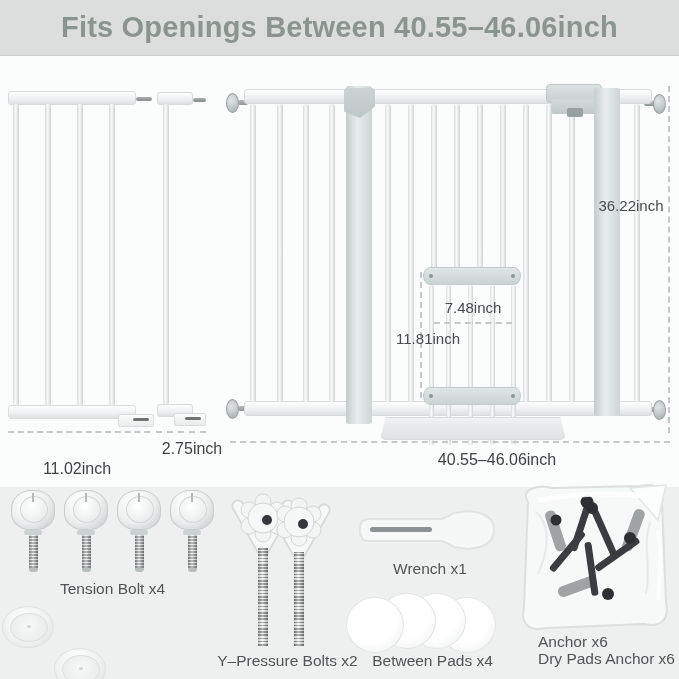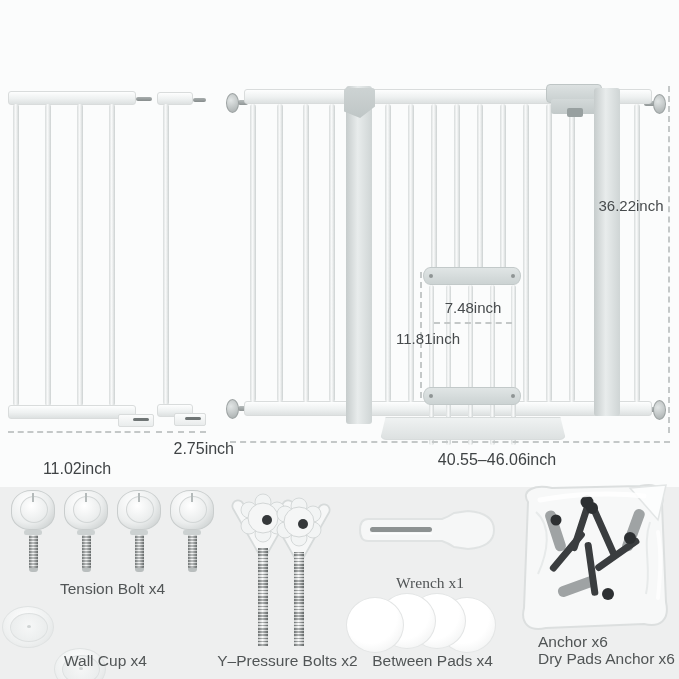--- a/index.html
+++ b/index.html
@@ -56,20 +56,23 @@
   .cup::after{content:"";position:absolute;left:24px;top:18px;width:4px;height:3px;border-radius:50%;background:#cfd3d3;}
   .pad{width:58px;height:56px;border-radius:50%;
     background:radial-gradient(circle at 42% 35%,#ffffff 55%,#f1f2f2 85%,#e4e6e6);
     border:1px solid #e3e5e5;box-sizing:border-box;}
 </style>
 </head>
 <body>
 
 <div class="stage">
 
+  <div class="abs title-band">
+    <h1>Fits Openings Between 40.55–46.06inch</h1>
+  </div>
 
   <div class="abs diagram">
 
     <div>
       <div class="abs rail" style="left:8px;top:35px;width:128px;height:14px;"></div>
       <div class="abs pin" style="left:136px;top:41px;width:16px;"></div>
       <i class="abs vbar" style="left:13px;top:48px;height:302px;"></i>
       <i class="abs vbar" style="left:45px;top:48px;height:302px;"></i>
       <i class="abs vbar" style="left:77px;top:48px;height:302px;"></i>
       <i class="abs vbar" style="left:109px;top:48px;height:302px;"></i>
@@ -83,21 +86,21 @@
 
     <div>
       <div class="abs rail" style="left:157px;top:36px;width:36px;height:13px;"></div>
       <div class="abs pin" style="left:193px;top:42px;width:13px;"></div>
       <i class="abs vbar" style="left:163px;top:48px;height:301px;"></i>
       <div class="abs rail" style="left:157px;top:348px;width:36px;height:13px;"></div>
       <div class="abs mini-rail" style="left:174px;top:357px;width:32px;height:13px;">
           <i></i>
         </div>
       <div class="abs dash-h" style="left:156px;top:375px;width:50px;"></div>
-      <div class="abs ext-label" style="left:162px;top:384px;width:72px;text-align:right;">2.75inch</div>
+      <div class="abs ext-label" style="left:156px;top:384px;width:72px;">2.75inch</div>
     </div>
 
     <div>
 
       <div class="abs stem" style="left:238px;top:44px;width:10px;"></div>
       <div class="abs disc" style="left:226px;top:37px;"></div>
       <div class="abs stem" style="left:238px;top:350px;width:10px;"></div>
       <div class="abs disc" style="left:226px;top:343px;"></div>
       <div class="abs stem" style="left:644px;top:45px;width:12px;"></div>
       <div class="abs disc" style="left:653px;top:38px;"></div>
@@ -191,21 +194,20 @@
           <div class="tb-shaft"></div>
           <div class="tb-tip"></div>
       </div>
       <div class="abs hw-label center" style="left:25px;top:93px;width:175px;">Tension Bolt x4</div>
     </div>
 
     <div>
       <div class="abs cup" style="left:2px;top:119px;"></div>
       <div class="abs cup" style="left:54px;top:119px;"></div>
 
-      <div class="abs hw-label center" style="left:18px;top:165px;width:175px;">Wall Cup x4</div>
     </div>
 
     <div>
       <svg class="abs" style="left:226px;top:5px;" width="112" height="158" viewBox="0 0 112 158">
         <defs>
           <linearGradient id="metal" x1="0" y1="0" x2="1" y2="0">
             <stop offset="0" stop-color="#898e8e"></stop>
               <stop offset=".45" stop-color="#eff1f1"></stop>
               <stop offset="1" stop-color="#787d7d"></stop>
           </linearGradient>
@@ -247,21 +249,21 @@
       </svg>
       <div class="abs hw-label center" style="left:210px;top:165px;width:155px;">Y–Pressure Bolts x2</div>
     </div>
 
     <div>
       <svg class="abs" style="left:358px;top:20px;" width="140" height="46" viewBox="0 0 140 46">
         <path d="M10,12 L84,12 Q90,10 96,6 L110,4 Q136,6 136,23 Q136,40 110,42 L96,40 Q90,36 84,34 L10,34 Q2,34 2,23 Q2,12 10,12 Z" fill="#f6f7f7" stroke="#e0e3e3" stroke-width="2"></path>
         <rect x="12" y="20" width="62" height="5" rx="2.5" fill="#8d9292"></rect>
         <rect x="12" y="26" width="62" height="1.5" fill="#ffffff" opacity=".8"></rect>
       </svg>
-      <div class="abs hw-label center" style="left:355px;top:87px;width:150px;font-family:Liberation Serif, serif;">Wrench x1</div>
+      <div class="abs hw-label center" style="left:355px;top:73px;width:150px;">Wrench x1</div>
     </div>
 
     <div>
       <div class="abs pad" style="left:438px;top:110px;z-index:1;"></div>
       <div class="abs pad" style="left:408px;top:106px;z-index:2;"></div>
       <div class="abs pad" style="left:378px;top:106px;z-index:3;"></div>
       <div class="abs pad" style="left:346px;top:110px;z-index:4;"></div>
       <div class="abs hw-label center" style="left:350px;top:165px;width:165px;z-index:5;">Between Pads x4</div>
     </div>
 

